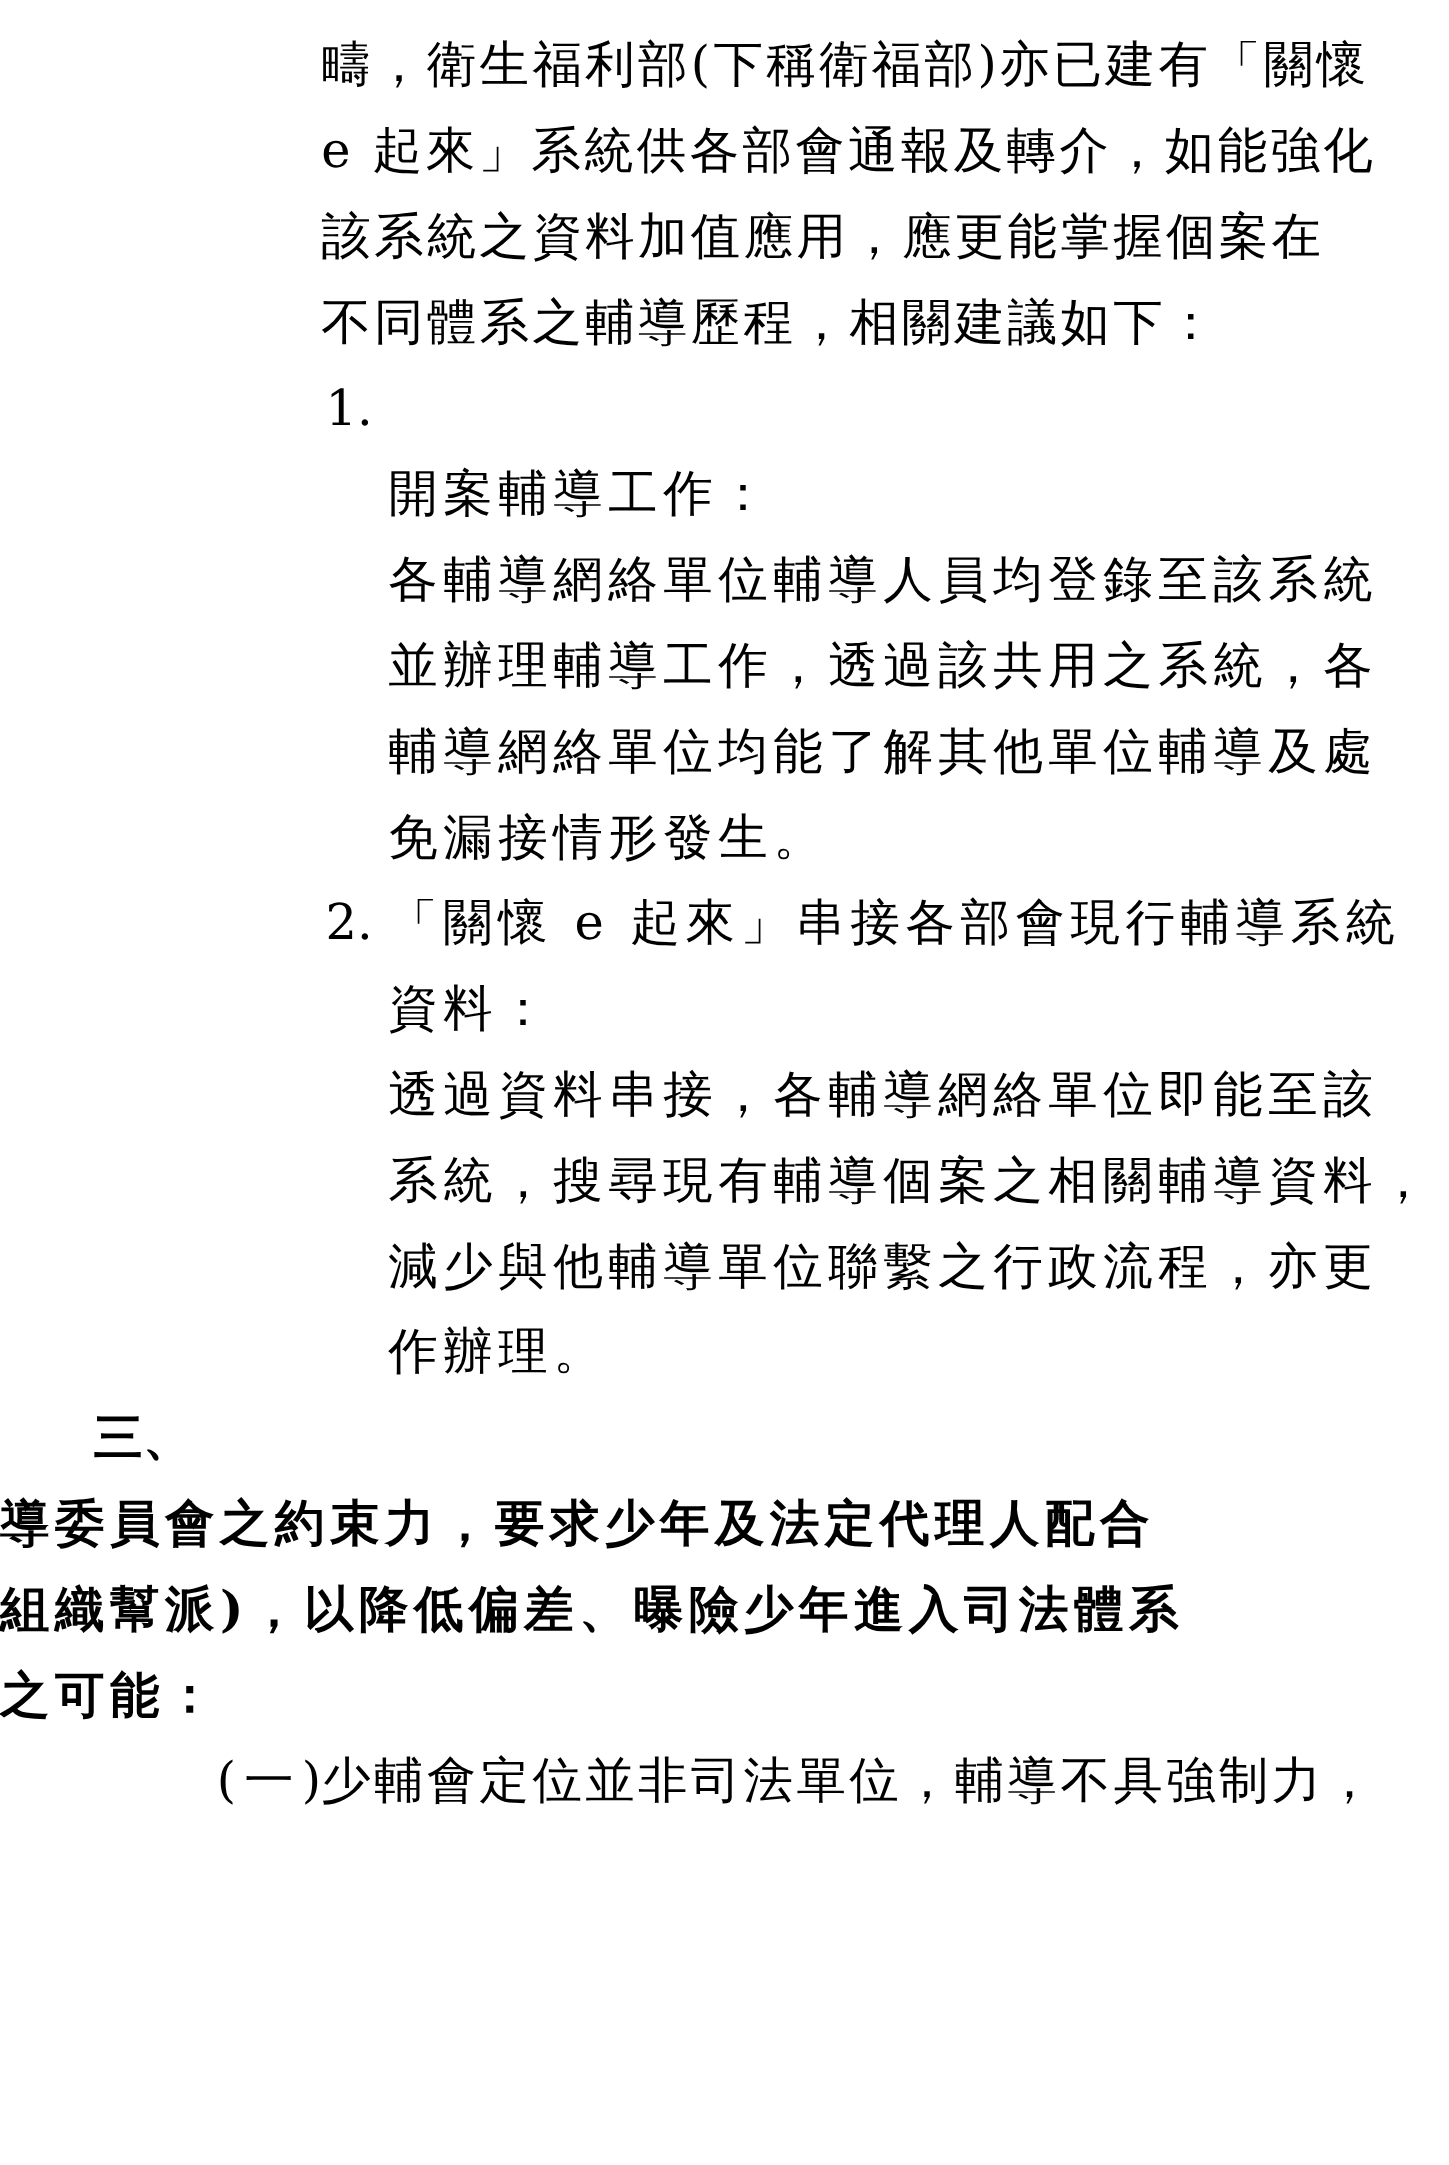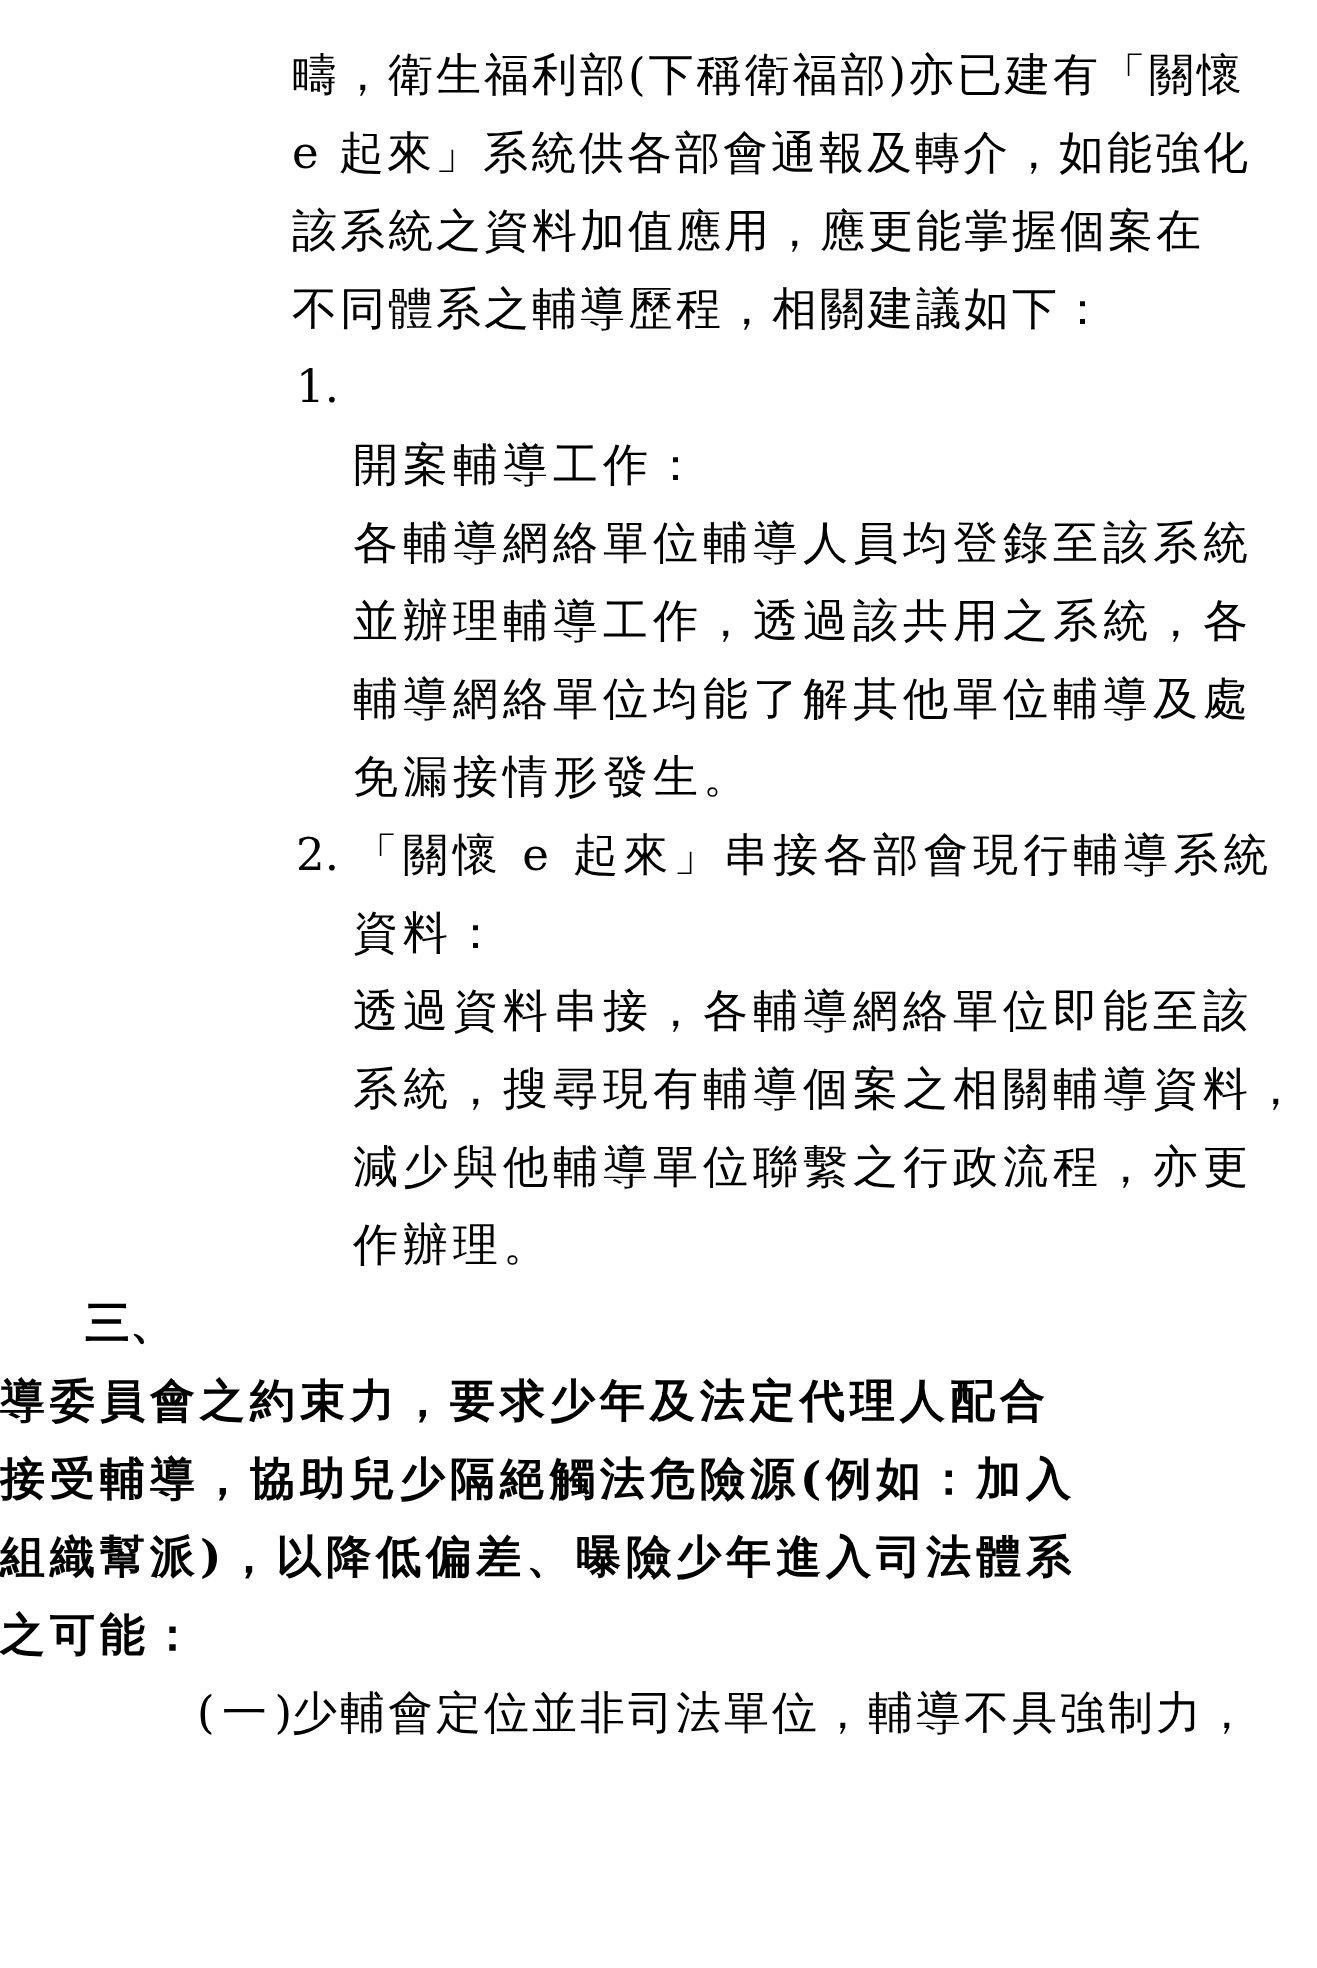--- a/index.html
+++ b/index.html
@@ -7,21 +7,21 @@
     width: 1317px;
     height: 1968px;
     background: #ffffff;
   }
   body {
     font-family: "DejaVu Serif", "Liberation Serif", serif;
     color: #000000;
     overflow: hidden;
   }
   .doc {
-    padding-top: 36px;
+    padding-top: 20px;
     width: 1052px;
   }
   .line {
     position: relative;
     height: 78px;
     line-height: 78px;
     font-size: 45px;
     white-space: nowrap;
     color: #000000;
   }
@@ -94,21 +94,20 @@
   <div class="line ibody left">資料：</div>
   <div class="line ibody just">透過資料串接，各輔導網絡單位即能至該</div>
   <div class="line ibody just">系統，搜尋現有輔導個案之相關輔導資料，</div>
   <div class="line ibody just">減少與他輔導單位聯繫之行政流程，亦更</div>
   <div class="line ibody left">作辦理。</div>
 
   <div class="line sec sfirst just">
     <span class="marker marker-sec">三、</span>
   </div>
   <div class="line sec sbody just">導委員會之約束力，要求少年及法定代理人配合</div>
-  <div class="line sec sbody just">接受輔導，協助兒少隔絕觸法危險源(例如：加入</div>
   <div class="line sec sbody just">組織幫派)，以降低偏差、曝險少年進入司法體系</div>
   <div class="line sec sbody left">之可能：</div>
 
   <div class="line cont just">
     <span class="marker marker-sub">(一)</span><span>少輔會定位並非司法單位，輔導不具強制力，</span>
   </div>
 
 </div>
 
 </body></html>

